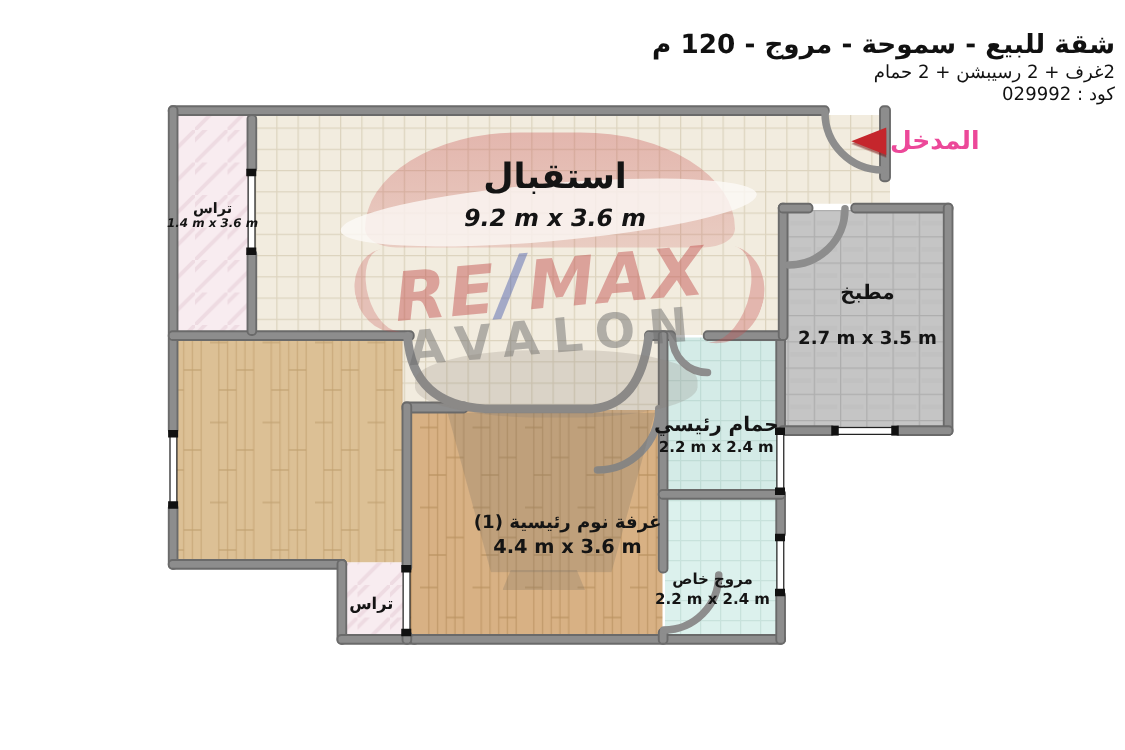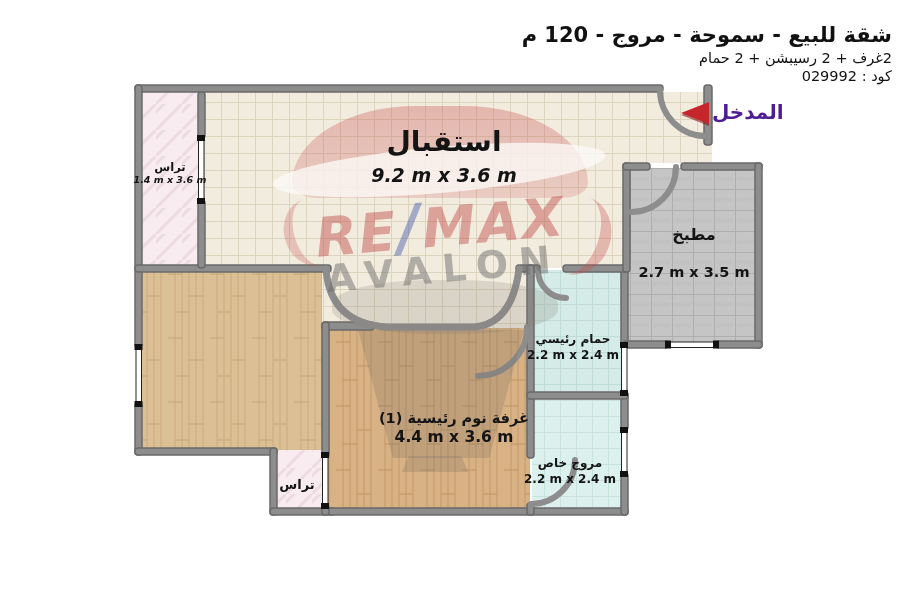--- a/index.html
+++ b/index.html
@@ -6,21 +6,21 @@
   .stage{
     position:relative;width:900px;height:600px;overflow:hidden;background:#ffffff;
     font-family:"DejaVu Sans",sans-serif;
   }
   
   .hdr{position:absolute;top:22px;right:8px;text-align:right;direction:rtl;color:#111;}
   .hdr .t{font-size:21px;font-weight:bold;line-height:1.25;}
   .hdr .s{font-size:14.5px;margin-top:2px;}
   .hdr .c{font-size:14.5px;margin-top:2px;}
   
-  .entr-label{position:absolute;left:712px;top:100px;font-size:20px;font-weight:bold;color:#4c1d95;direction:rtl;}
+  .entr-label{position:absolute;left:712px;top:100px;font-size:20px;font-weight:bold;color:#ec4899;direction:rtl;}
   .entr-arrow{position:absolute;left:681px;top:102px;width:0;height:0;
     border-top:11px solid transparent;border-bottom:11px solid transparent;
     border-right:28px solid #c5262c;filter:drop-shadow(0 2px 0 rgba(120,15,15,.55));}
   
   .plan{position:absolute;left:0;top:0;}
   
   .wm{position:absolute;pointer-events:none;}
   .wm-dome{left:292px;top:106px;width:296px;height:92px;
     background:linear-gradient(to bottom,rgba(198,78,78,.34),rgba(198,78,78,.20));
     border-radius:148px 148px 30px 30px / 92px 92px 18px 18px;}
@@ -201,21 +201,21 @@
   </div>
   <div class="lbl" style="left:694px;top:252px;">
     <span class="nm" style="font-size:16px;">مطبخ</span>
     <span class="dm" style="font-size:14.5px;margin-top:20px;">2.7 m x 3.5 m</span>
   </div>
   <div class="lbl" style="left:432px;top:428px;margin-left:22px;">
     <span class="nm" style="font-size:14.5px;">غرفة نوم رئيسية (1)</span>
     <span class="dm" style="font-size:15.5px;margin-top:2px;">4.4 m x 3.6 m</span>
   </div>
   <div class="lbl" style="left:573px;top:347px;">
-    <span class="nm" style="font-size:12px;">حمام رئيسي</span>
+    <span class="nm" style="font-size:16px;">حمام رئيسي</span>
     <span class="dm" style="font-size:12px;margin-top:2px;">2.2 m x 2.4 m</span>
   </div>
   <div class="lbl" style="left:570px;top:471px;">
     <span class="nm" style="font-size:12px;">مروج خاص</span>
     <span class="dm" style="font-size:12px;margin-top:2px;">2.2 m x 2.4 m</span>
   </div>
   <div class="lbl" style="left:297px;top:484px;">
     <span class="nm" style="font-size:13px;">تراس</span>
   </div>
 

